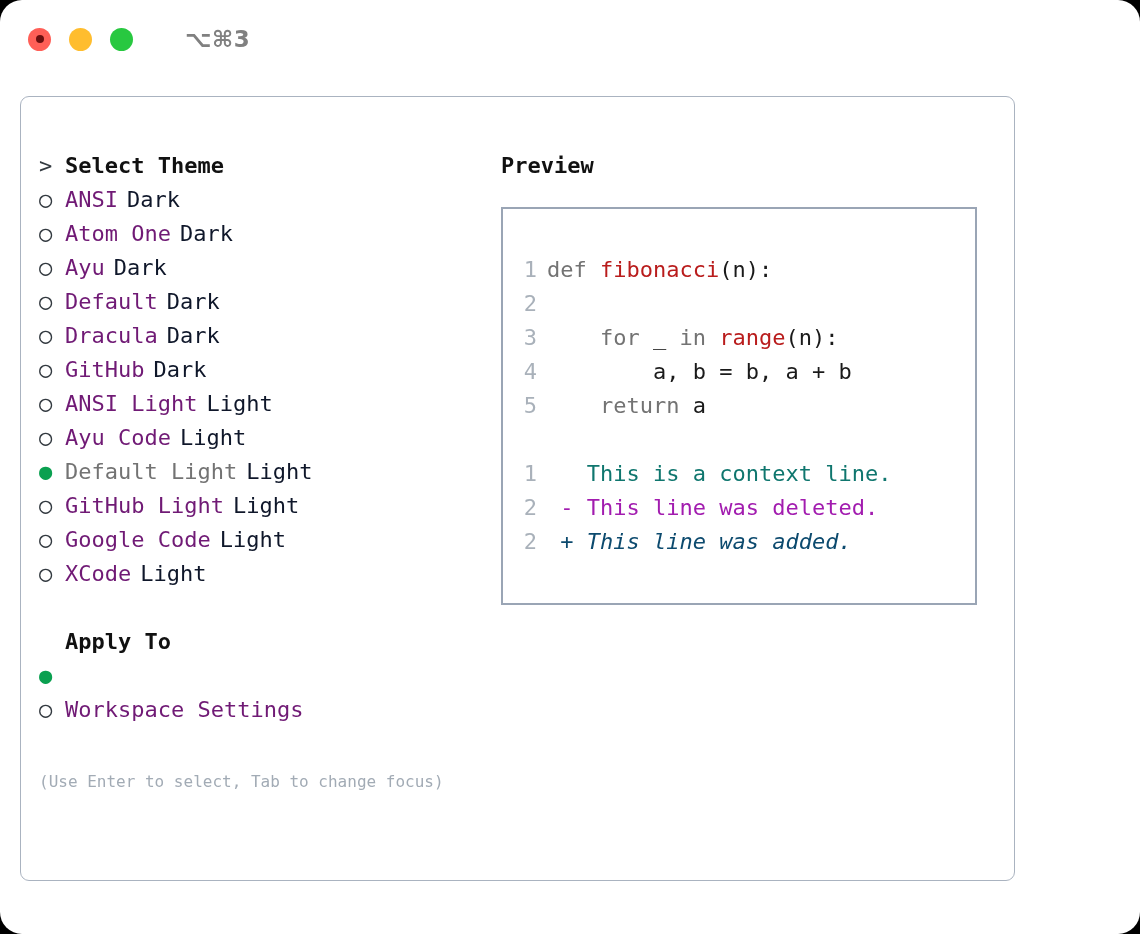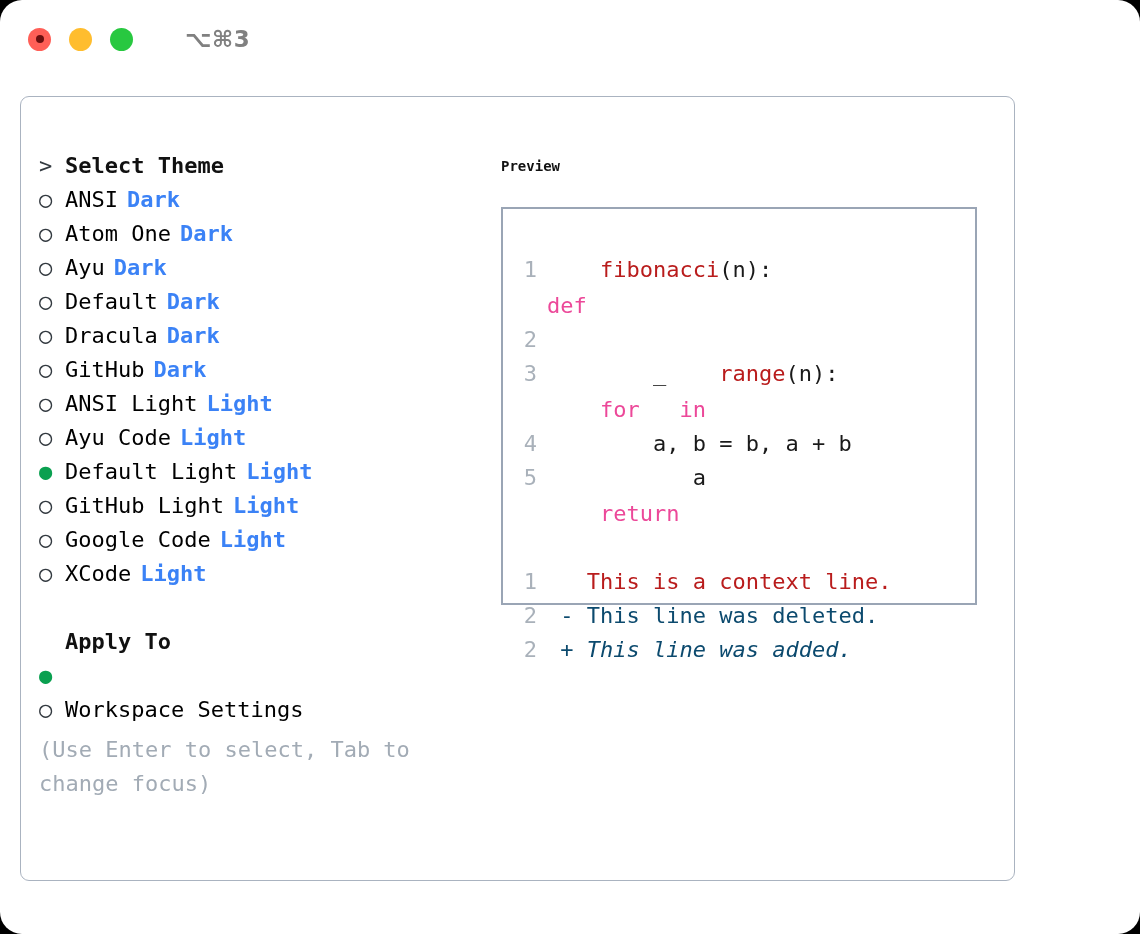--- a/index.html
+++ b/index.html
@@ -110,48 +110,47 @@
     font-size: 22px;
     color: #333a40;
     text-align: left;
   }
   .marker.dot-selected { color: #0aa050; }
   .marker.blank { color: transparent; }
   .row-head {
     font-weight: bold;
     color: #111111;
   }
-  .row-label { color: #000000; }
-  .row-label.selected { color: #000000; }
+  .row-label { color: #701a75; }
+  .row-label.selected { color: #737373; }
   .row-suffix {
-    color: #3b82f6;
+    color: #0f172a;
     margin-left: 9px;
-    font-weight: bold;
   }
   .section-gap { height: 34px; }
 
   .hint {
     position: absolute;
     left: 18px;
-    top: 636px;
+    top: 668px;
     width: 415px;
     color: #a2abb5;
-    font-size: 22px;
+    font-size: 16px;
     line-height: 34px;
   }
 
   
   .right-col {
     position: absolute;
     left: 480px;
     top: 52px;
     width: 500px;
   }
   .preview-title {
-    font-size: 14px;
+    font-size: 22px;
     font-weight: bold;
     color: #111111;
     line-height: 34px;
     margin-bottom: 24px;
   }
   .preview-box {
     width: 476px;
     height: 398px;
     border: 2px solid #9aa5b5;
     box-sizing: border-box;
@@ -166,25 +165,25 @@
   }
   .lnum {
     width: 44px;
     flex: 0 0 44px;
     text-align: right;
     color: #a9b1ba;
     padding-right: 10px;
     box-sizing: border-box;
   }
   .code-blank { height: 34px; }
-  .tok-kw   { color: #ec4899; margin-top: 36px; }
+  .tok-kw   { color: #737373; }
   .tok-fn   { color: #b91c1c; }
   .tok-plain{ color: #1a1a1a; }
-  .tok-ctx  { color: #b91c1c; }
-  .tok-del  { color: #0c4a6e; }
+  .tok-ctx  { color: #0f766e; }
+  .tok-del  { color: #a21caf; }
   .tok-add  { color: #0c4a6e; font-style: italic; }
 </style>
 </head>
 <body>
 
 <div class="window">
 
   <div class="titlebar">
     <div class="lights">
       <span class="light red"></span>

